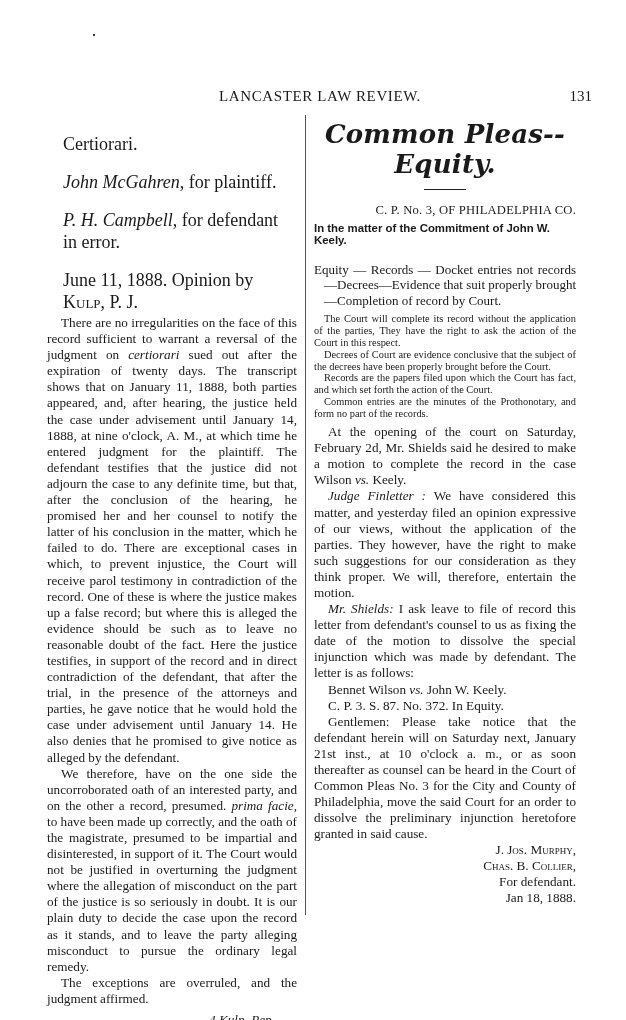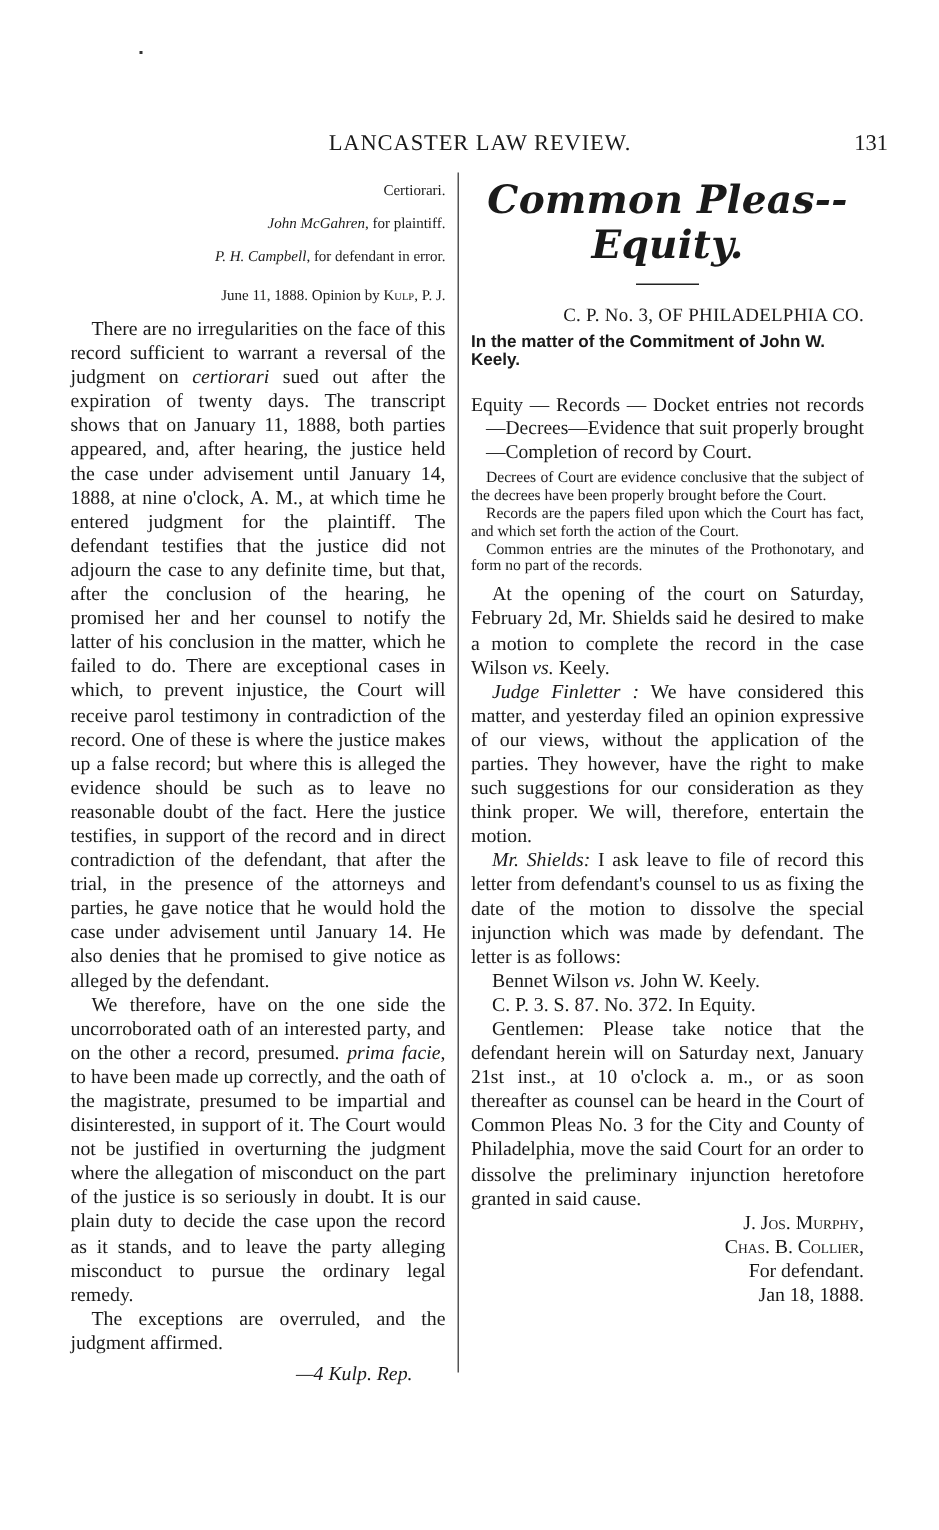--- a/index.html
+++ b/index.html
@@ -19,21 +19,21 @@
 
   .col { position: absolute; top: 117px; }
   .col-left { left: 47px; width: 250px; }
   .col-right { left: 314px; width: 262px; }
   .rule {
     position: absolute; left: 305px; top: 115px; width: 1px; height: 800px; background: #555;
   }
 
   .p { font-size: 13.2px; line-height: 16.1px; text-align: justify; margin: 0; }
   .indent { text-indent: 14px; }
-  .lh-head { font-size: 10px; line-height: 22px; margin: 0; text-align: right; }
+  .lh-head { font-size: 18px; line-height: 22px; margin: 16px; }
   .i { font-style: italic; }
   .sc { font-variant: small-caps; }
 
   .gothic {
     font-family: "DejaVu Serif", "Liberation Serif", serif; font-weight: bold; font-style: italic;
     font-size: 26px; text-align: center; margin: 2px 0 0 0; letter-spacing: 0.2px;
   }
   .title-rule { width: 42px; height: 1px; background: #222; margin: 10px auto 13px auto; }
   .court-line { font-size: 12.6px; text-align: right; margin: 0; letter-spacing: 0.2px; }
   .case-title { font-family: "Liberation Sans", "DejaVu Sans", sans-serif; font-weight: bold; font-size: 11.4px; text-align: left; line-height: 12px; margin: 4px 0 6px 0; }
@@ -72,20 +72,21 @@
   <p class="cite">—4 Kulp. Rep.</p>
 </div>
 
 <div class="col col-right">
   <p class="gothic">Common Pleas--Equity.</p>
   <div class="title-rule"></div>
   <p class="court-line">C. P. No. 3, OF PHILADELPHIA CO.</p>
   <p class="case-title">In the matter of the Commitment of John W. Keely.</p>
   <p class="syllabus">Equity — Records — Docket entries not records—Decrees—Evidence that suit properly brought—Completion of record by Court.</p>
 
+  <p class="hn">The Court will complete its record without the application of the parties, They have the right to ask the action of the Court in this respect.</p>
   <p class="hn">Decrees of Court are evidence conclusive that the subject of the decrees have been properly brought before the Court.</p>
   <p class="hn">Records are the papers filed upon which the Court has fact, and which set forth the action of the Court.</p>
   <p class="hn">Common entries are the minutes of the Prothonotary, and form no part of the records.</p>
   <div class="gap"></div>
 
   <p class="p indent"><span>At the opening of the court on Saturday, February 2d, Mr. Shields said he desired to make a motion to complete the record in the case Wilson </span><span class="i">vs.</span><span> Keely.</span></p>
   <p class="p indent"><span class="i">Judge Finletter :</span><span>  We have considered this matter, and yesterday filed an opinion expressive of our views, without the application of the parties. They however, have the right to make such suggestions for our consideration as they think proper. We will, therefore, entertain the motion.</span></p>
   <p class="p indent"><span class="i">Mr. Shields:</span><span>  I ask leave to file of record this letter from defendant's counsel to us as fixing the date of the motion to dissolve the special injunction which was made by defendant. The letter is as follows:</span></p>
   <p class="p indent"><span>Bennet Wilson </span><span class="i">vs.</span><span> John W. Keely.</span></p>
   <p class="p indent">C. P. 3.   S. 87.  No. 372.   In Equity.</p>

